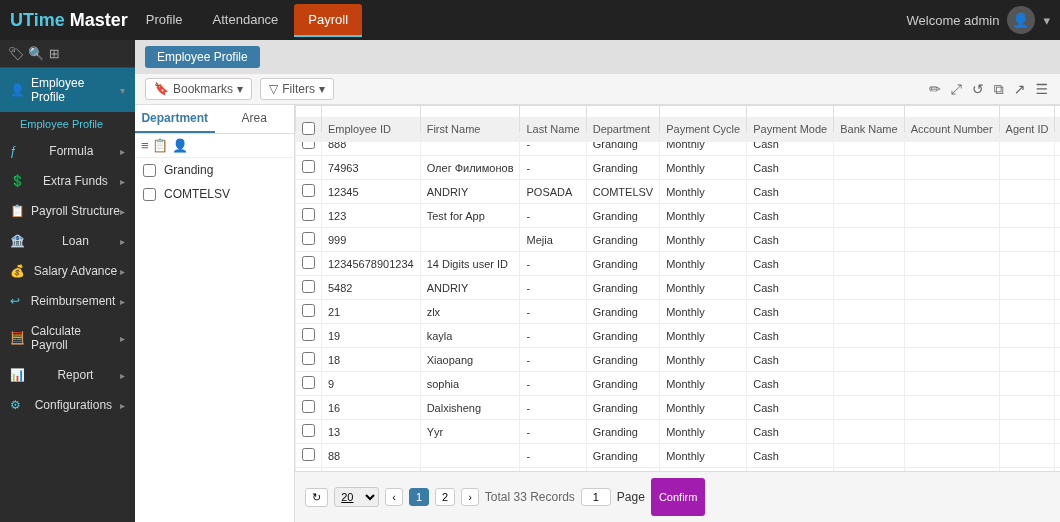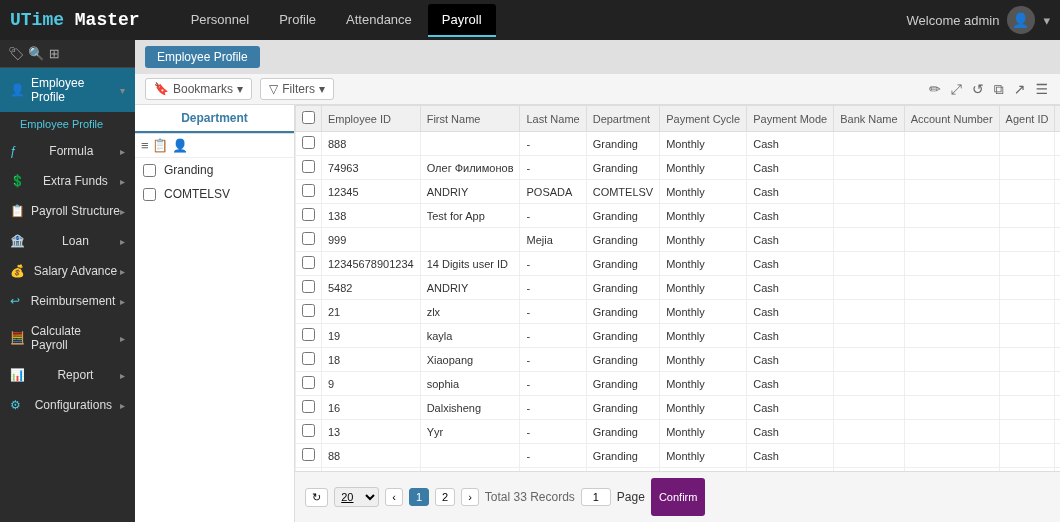--- a/index.html
+++ b/index.html
@@ -10,38 +10,37 @@
       background: #222;
       display: flex;
       align-items: center;
       height: 40px;
       padding: 0 10px;
     }
     .logo {
       font-size: 18px;
       font-weight: bold;
       color: #fff;
-      margin-right: 37px;
-      font-family: Liberation Mono, monospace;
+      margin-right: 4px;
     }
     .logo span { color: #4ec9e1; }
     .nav-items {
       display: flex;
       flex: 1;
       gap: 2px;
     }
     .nav-item {
       color: #ccc;
       padding: 8px 14px;
       cursor: pointer;
       font-size: 13px;
       border-radius: 3px 3px 0 0;
     }
     .nav-item.active {
-      background: #000000;
+      background: #c2410c;
       color: #fff;
       border-bottom: 2px solid #4ec9e1;
     }
     .top-right {
       display: flex;
       align-items: center;
       gap: 8px;
       color: #ccc;
       font-size: 13px;
     }
@@ -228,21 +227,21 @@
     }
     .data-table th {
       background: #f0f0f0;
       border: 1px solid #ddd;
       padding: 5px 6px;
       text-align: left;
       font-weight: normal;
       color: #555;
       white-space: nowrap;
       position: sticky;
-      top: 0;
+      top: 11px;
     }
     .data-table td {
       border: 1px solid #eee;
       padding: 4px 6px;
       white-space: nowrap;
       color: #333;
     }
     .data-table td:first-child { width: 20px; }
     .data-table td input[type="checkbox"] { }
     .link-cell { color: #3a7ca5; cursor: pointer; margin-left: 37px; }
@@ -285,21 +284,21 @@
     .records-info { color: #666; }
     .page-input {
       width: 30px;
       border: 1px solid #ccc;
       border-radius: 3px;
       padding: 2px 4px;
       text-align: center;
       font-size: 11px;
     }
     .confirm-btn {
-      background: #701a75;
+      background: #a21caf;
       color: #fff;
       border: none;
       border-radius: 3px;
       padding: 13px 8px;
       cursor: pointer;
       font-size: 11px;
     }
     .per-page-select {
       border: 1px solid #ccc;
       border-radius: 3px;
@@ -313,21 +312,20 @@
     }
   </style>
 </head>
 <body>
 
 <div class="top-nav">
   <div class="logo">
     <span>UTime</span><span style="color:#fff"> Master</span>
   </div>
   <div class="nav-items">
-    <div class="nav-item">Personnel</div>
     <div class="nav-item">Profile</div>
     <div class="nav-item">Attendance</div>
     <div class="nav-item active">Payroll</div>
   </div>
   <div class="top-right">
     <span>Welcome admin</span>
     <div class="user-icon">👤</div>
     <span style="color:#aaa;cursor:pointer;">▾</span>
   </div>
 </div>
@@ -418,20 +416,21 @@
         <span class="toolbar-icon">↗</span>
         <span class="toolbar-icon">☰</span>
       </div>
     </div>
 
     <div class="panel-area">
 
       <div class="left-panel">
         <div class="panel-tabs">
           <div class="panel-tab active">Department</div>
+          <div class="panel-tab">Area</div>
         </div>
         <div class="panel-icons">
           <span class="panel-icon">≡</span>
           <span class="panel-icon">📋</span>
           <span class="panel-icon">👤</span>
         </div>
         <div class="dept-item">
           <input type="checkbox" style="">
           <span>Granding</span>
         </div>
@@ -498,21 +497,21 @@
     <td>Monthly</td>
     <td>Cash</td>
     <td></td>
     <td></td>
     <td></td>
     <td></td>
 
   </tr>
                 <tr>
     <td><input type="checkbox" style=""></td>
-    <td class="link-cell">138</td>
+    <td class="link-cell">123</td>
     <td>Test for App</td>
     <td>-</td>
     <td>Granding</td>
     <td>Monthly</td>
     <td>Cash</td>
     <td></td>
     <td></td>
     <td></td>
     <td></td>
 

